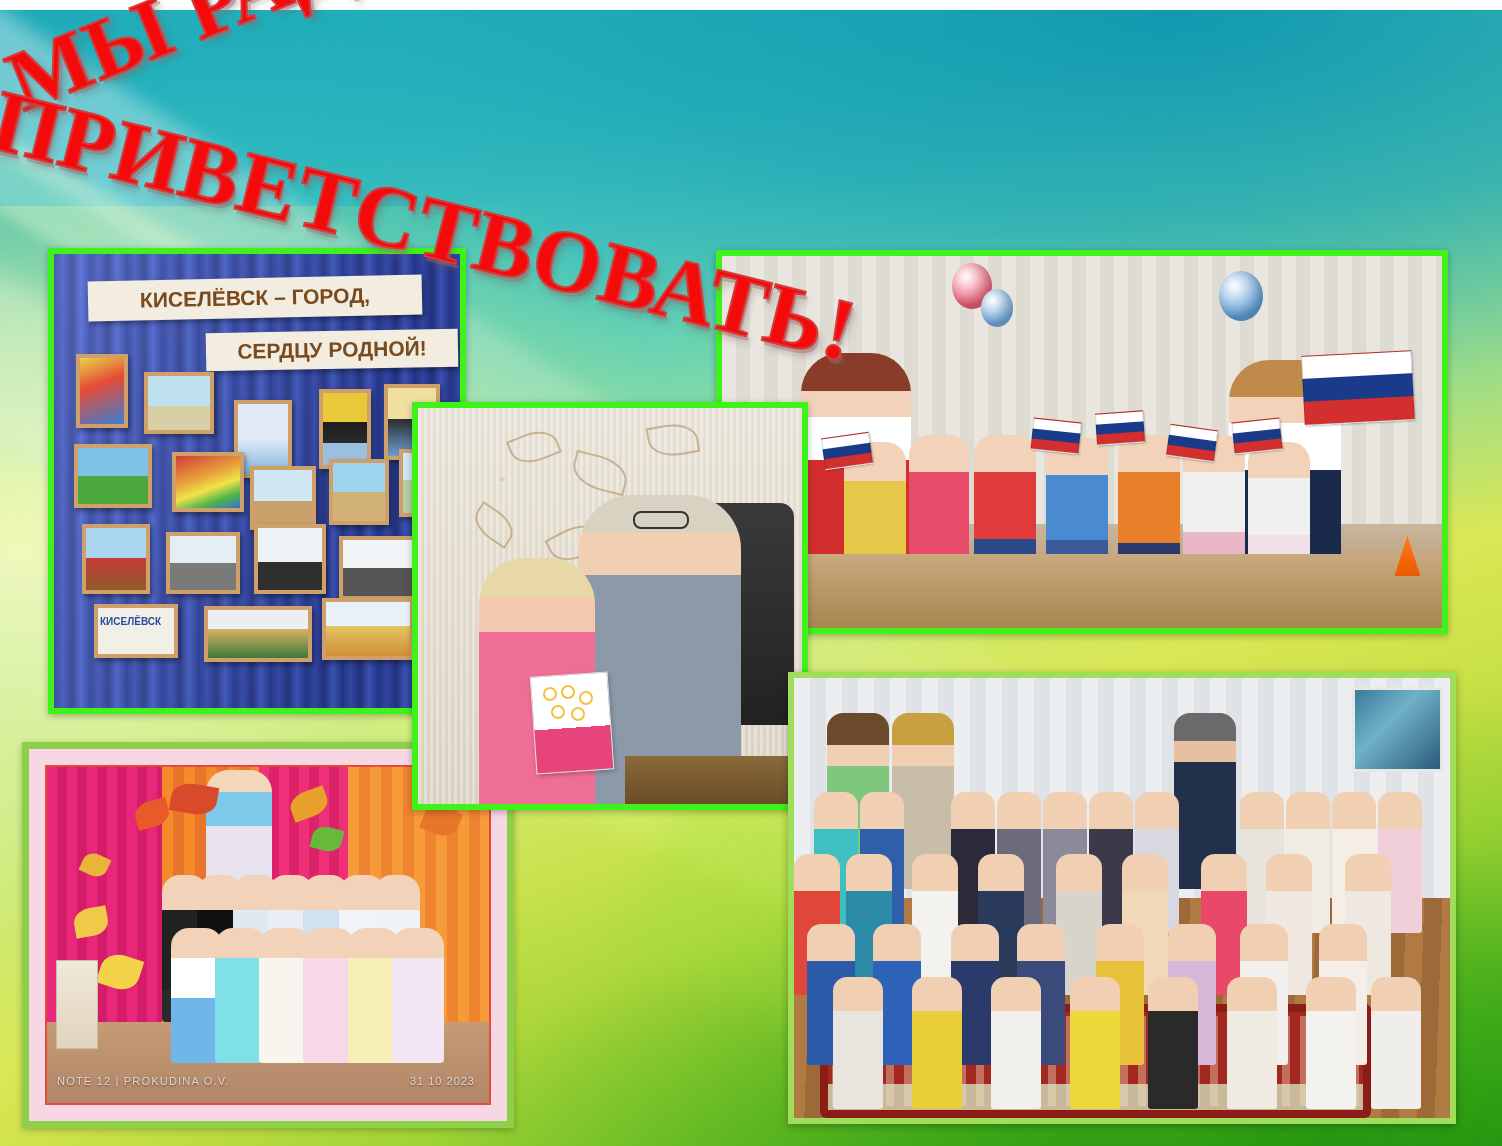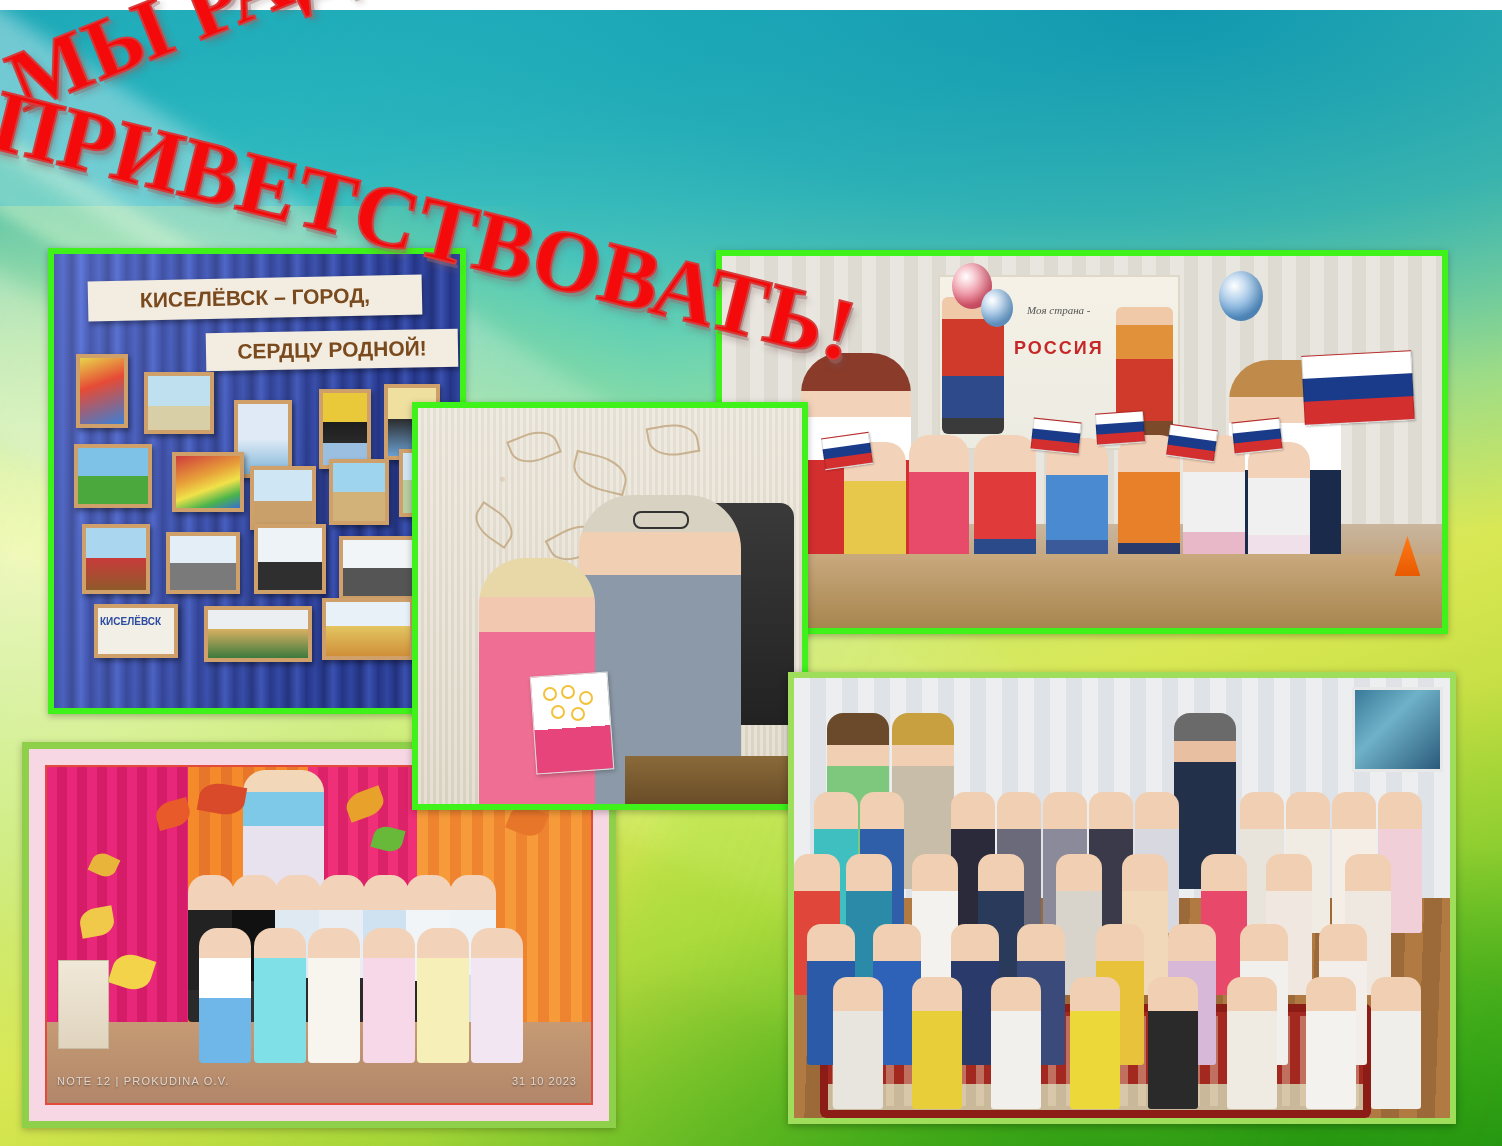--- a/index.html
+++ b/index.html
@@ -245,21 +245,21 @@
   .p3-glasses{position:absolute;left:56%;top:26%;width:52px;height:14px;
     border:2px solid #333;border-radius:8px;}
   .p3-card{position:absolute;left:30%;bottom:8%;width:76px;height:96px;
     background:linear-gradient(180deg,#ffffff 0 55%,#e6447a 55%);border:1px solid #ddd;
     box-shadow:1px 2px 4px rgba(0,0,0,0.25);transform:rotate(-4deg);}
   .p3-flowers{position:absolute;left:32%;bottom:20%;width:60px;height:40px;}
   .fl{position:absolute;width:14px;height:14px;border-radius:50%;background:#fff;box-shadow:0 0 0 2px #f2c23a inset;}
   .p3-desk{position:absolute;right:0;bottom:0;width:46%;height:12%;background:linear-gradient(180deg,#8a6a3a,#6a4d28);}
 
   
-  #photo-4{left:22px;top:742px;width:594px;height:386px;}
+  #photo-4{left:22px;top:742px;width:492px;height:386px;}
   .p4-scene{position:absolute;inset:0;background:linear-gradient(180deg,#f3a14a 0%,#ef7a3a 55%,#c89a74 70%,#b58e68 100%);}
   .p4-curt-pink{position:absolute;left:0;top:0;width:28%;height:80%;
     background:repeating-linear-gradient(90deg,#e8267a 0 10px,#d51c68 10px 20px);}
   .p4-curt-orange{position:absolute;left:26%;top:0;width:24%;height:80%;
     background:repeating-linear-gradient(90deg,#f58a2a 0 11px,#e8762a 11px 22px);}
   .p4-curt-pink2{position:absolute;left:48%;top:0;width:22%;height:80%;
     background:repeating-linear-gradient(90deg,#ef2f77 0 10px,#dc2268 10px 20px);}
   .p4-curt-orange2{position:absolute;left:68%;top:0;width:32%;height:80%;
     background:repeating-linear-gradient(90deg,#f79b3a 0 11px,#ef8430 11px 22px);}
   .p4-doll{position:absolute;left:36%;top:1%;width:15%;height:36%;
@@ -408,26 +408,20 @@
         </div>
     </div>
     <span class="sr">Выставка детских рисунков на синем занавесе</span>
   </div>
 
   <div id="photo-2" class="photo frame-green">
     <div class="inner">
       <div class="p2-scene"></div>
       <div class="p2-wall"></div>
       <div class="p2-door"></div>
-      <div class="p2-banner">
-        <span class="moya">Моя страна -</span>
-        <span class="ru">РОССИЯ</span>
-        <span class="p2-figL"></span>
-        <span class="p2-figR"></span>
-      </div>
       <div class="balloon bl1"></div>
       <div class="balloon bl2"></div>
       <div class="balloon bl3"></div>
       <div class="balloon bl4"></div>
       <div class="woman w-left"></div>
       <div class="woman w-right"></div>
       <div class="child c1"></div>
       <div class="child c2"></div>
       <div class="child c3"></div>
       <div class="child c4"></div>

